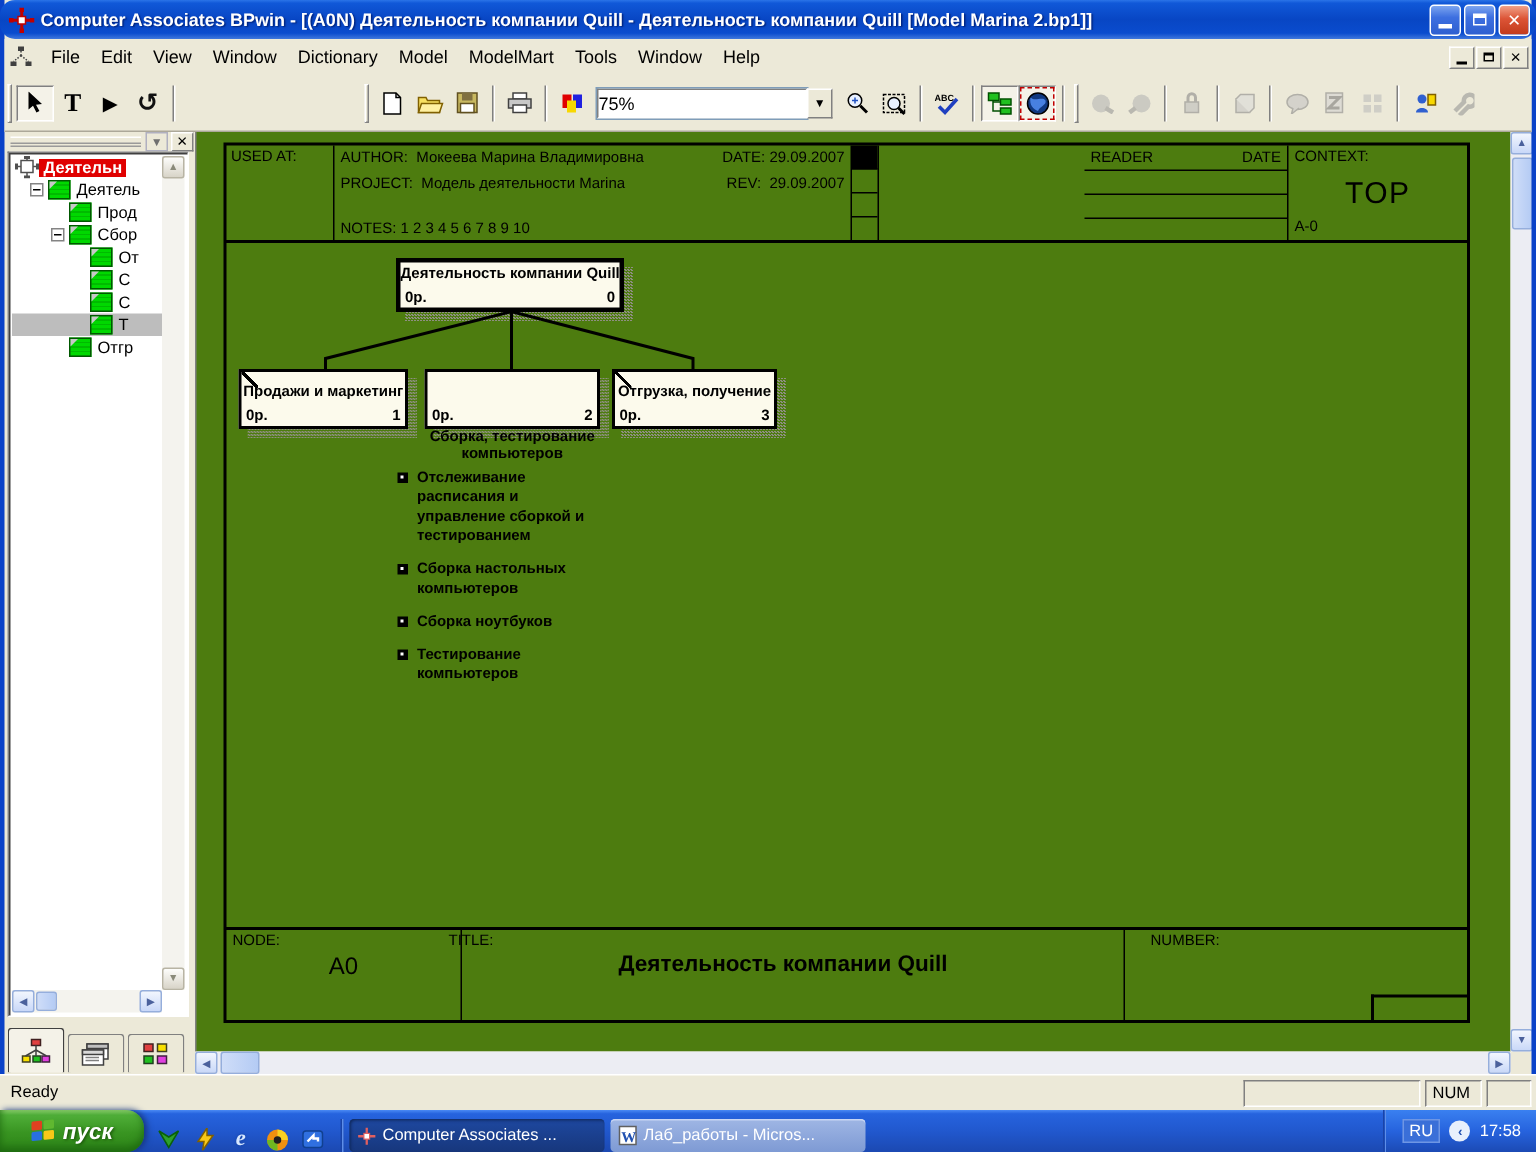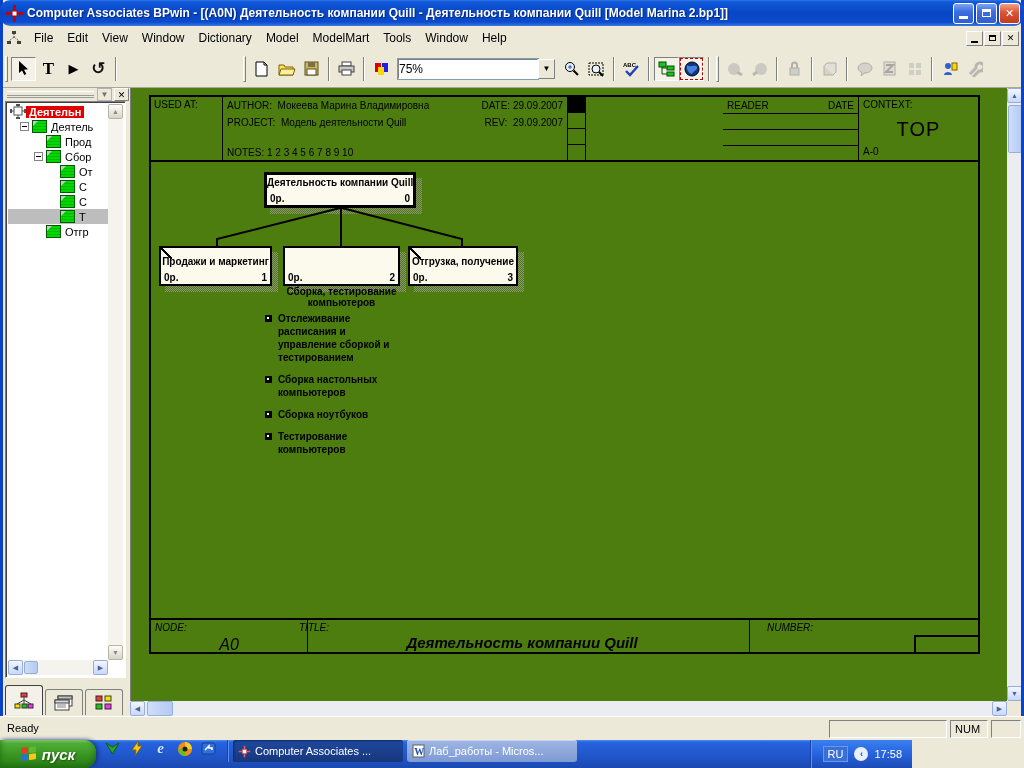--- a/index.html
+++ b/index.html
@@ -118,41 +118,41 @@
     background:linear-gradient(to top right, transparent 44%, #000 44%, #000 58%, transparent 58%); }
   .hatch { position:absolute; background-image:conic-gradient(#8F8F82 0 25%, transparent 0 50%, #8F8F82 0 75%, transparent 0);
     background-size:2px 2px; }
 
   .bullets { position:absolute; left:134px; top:207px; width:140px;margin-top:17px; }
   .b-item { display:flex; margin-bottom:9px; }
   .b-dot { width:7px; height:7px; background:#000; flex:none; margin:3px 6px 0 0; position:relative; }
   .b-dot:after { content:""; position:absolute; left:2px; top:2px; width:2px; height:2px; background:#fff; }
   .b-text { font-size:10px; font-weight:bold; line-height:13px; white-space:pre-line; }
 
-  .sheet-ftr { position:absolute; left:18px; top:530px; width:831px; height:36px; border:2px solid #000;font-style:italic; }
+  .sheet-ftr { position:absolute; left:18px; top:530px; width:831px; height:64px; border:2px solid #000; }
   .f-node { position:absolute; left:0; top:0; bottom:0; width:157px; border-right:1px solid #000; padding:2px 4px; font-size:10px; }
   .f-node .big { text-align:center; font-size:16px; margin-top:3px; }
   .f-title { position:absolute; left:144px; top:0; bottom:0; width:455px; border-right:1px solid #000; padding:2px 4px; font-size:10px; }
   .f-title .big { text-align:center; font-size:15px; font-weight:bold; margin-top:1px; }
   .f-number { position:absolute; left:612px; top:0; bottom:0; right:0; padding:2px 4px; font-size:10px; }
   .f-subbox { position:absolute; right:0px; bottom:0px; width:64px; height:17px; border:2px solid #000; border-right:none; border-bottom:none; }
 
   
   .cl-sbv { position:absolute; right:1px; top:88px; width:16px; height:613px; background:#ECEDF3; z-index:45; }
   .cl-sbh { position:absolute; left:130px; top:701px; width:877px; height:15px; background:#ECEDF3; z-index:45; }
 
   
   .statusbar { position:absolute; left:0px; top:716px; width:1024px; height:24px; background:#ECE9D8;
     display:flex; align-items:center; padding:2px 3px; gap:3px; z-index:50; border-top:1px solid #fff; }
   .sb-panel { height:18px; border:1px solid; border-color:#808080 #fff #fff #808080; padding:2px 4px; font-size:11px; }
   .sb-ready { flex:1; border:none; }
 
   
-  .taskbar { position:absolute; left:0; top:740px; width:912px; height:28px;
-    background:linear-gradient(180deg,#4A8AF4 0%,#2663DE 9%,#2158CE 50%,#1C4AB4 95%); display:flex; align-items:flex-start; z-index:70; }
+  .taskbar { position:absolute; left:0; top:740px; width:1024px; height:28px;
+    background:linear-gradient(180deg,#4A8AF4 0%,#2663DE 9%,#2158CE 50%,#1C4AB4 95%); display:flex; align-items:flex-end; z-index:70; }
   .startbtn { height:28px; width:96px; border-radius:0 12px 12px 0;
     background:linear-gradient(180deg,#8ED06F 0%,#4FAE38 12%,#389421 55%,#2E8518 100%);
     display:flex; align-items:center; justify-content:center; gap:5px; color:#fff; font-weight:bold; font-style:italic; font-size:15px;
     text-shadow:1px 1px 2px #1A5208; box-shadow:inset 0 -3px 6px #1E6A10, 2px 0 4px #16357E; flex:none; }
   .flag { width:16px; height:14px; display:grid; grid-template-columns:7px 7px; grid-template-rows:6px 6px; gap:1px; transform:skewY(-6deg); }
   .flag i { border-radius:1px; }
   .ql { display:flex; align-items:center; gap:7px; padding:0 8px; flex:none; }
   .ql-ico { width:17px; height:17px; display:flex; align-items:center; justify-content:center; }
   .tb-div { width:2px; height:22px; background:#1A44A8; border-right:1px solid #5E8EE8; flex:none; margin:0 2px; }
   .taskitem { height:22px; width:170px; margin:0 2px; border-radius:3px; display:flex; align-items:center; gap:4px; padding:0 5px;
@@ -503,21 +503,21 @@
 <div class="client">
 
   <div class="sheet-hdr">
     <div class="col-usedat"><span>USED AT:</span></div>
     <div class="col-author">
       <div class="a-row" style="top:3px">
         <span><span>AUTHOR:</span>&nbsp; <span>Мокеева Марина Владимировна</span></span>
         <span><span>DATE:</span> <span>29.09.2007</span></span>
       </div>
       <div class="a-row" style="top:20px">
-        <span><span>PROJECT:</span>&nbsp; <span>Модель деятельности Quill</span></span>
+        <span><span>PROJECT:</span>&nbsp; <span>Модель деятельности Marina</span></span>
         <span><span>REV:</span>&nbsp; <span>29.09.2007</span></span>
       </div>
       <div class="a-row" style="bottom:2px">
           <span>NOTES:  1  2  3  4  5  6  7  8  9  10</span>
         </div>
     </div>
     <div class="col-sq">
       <div class="cell" style="top:0;height:16px;background:#000"></div>
       <div class="cell" style="top:16px;height:16px"></div>
       <div class="cell" style="top:32px;height:16px"></div>

